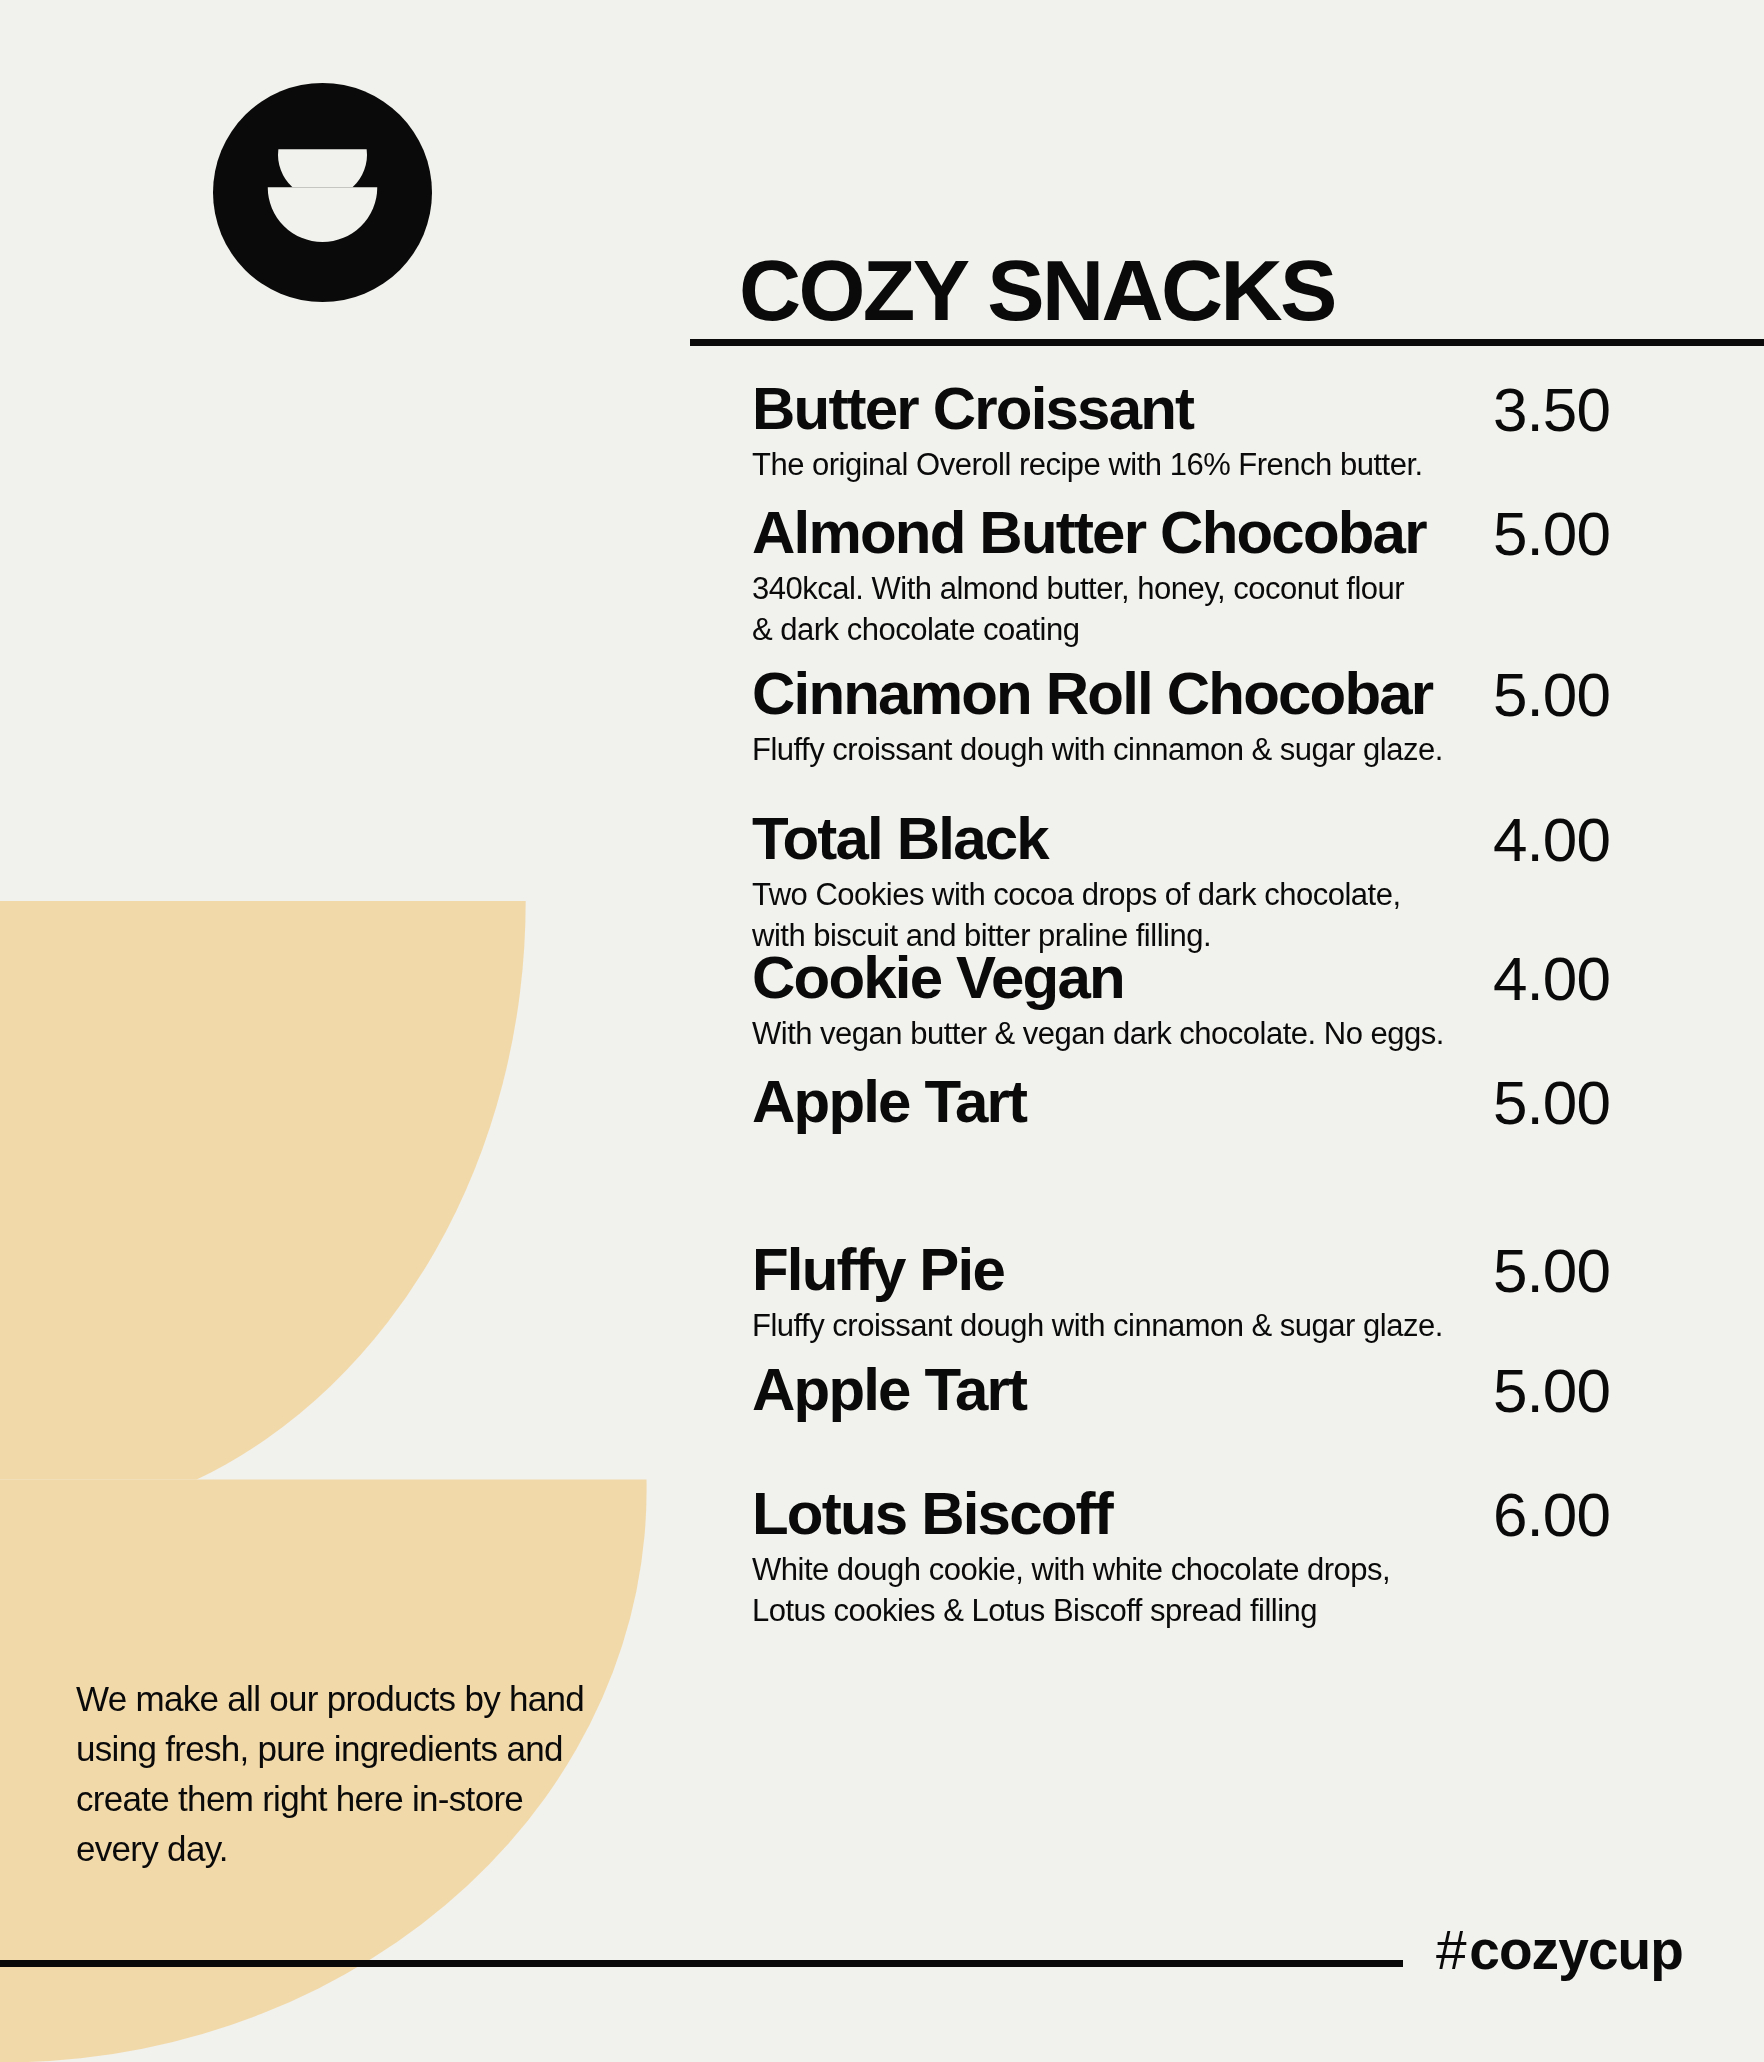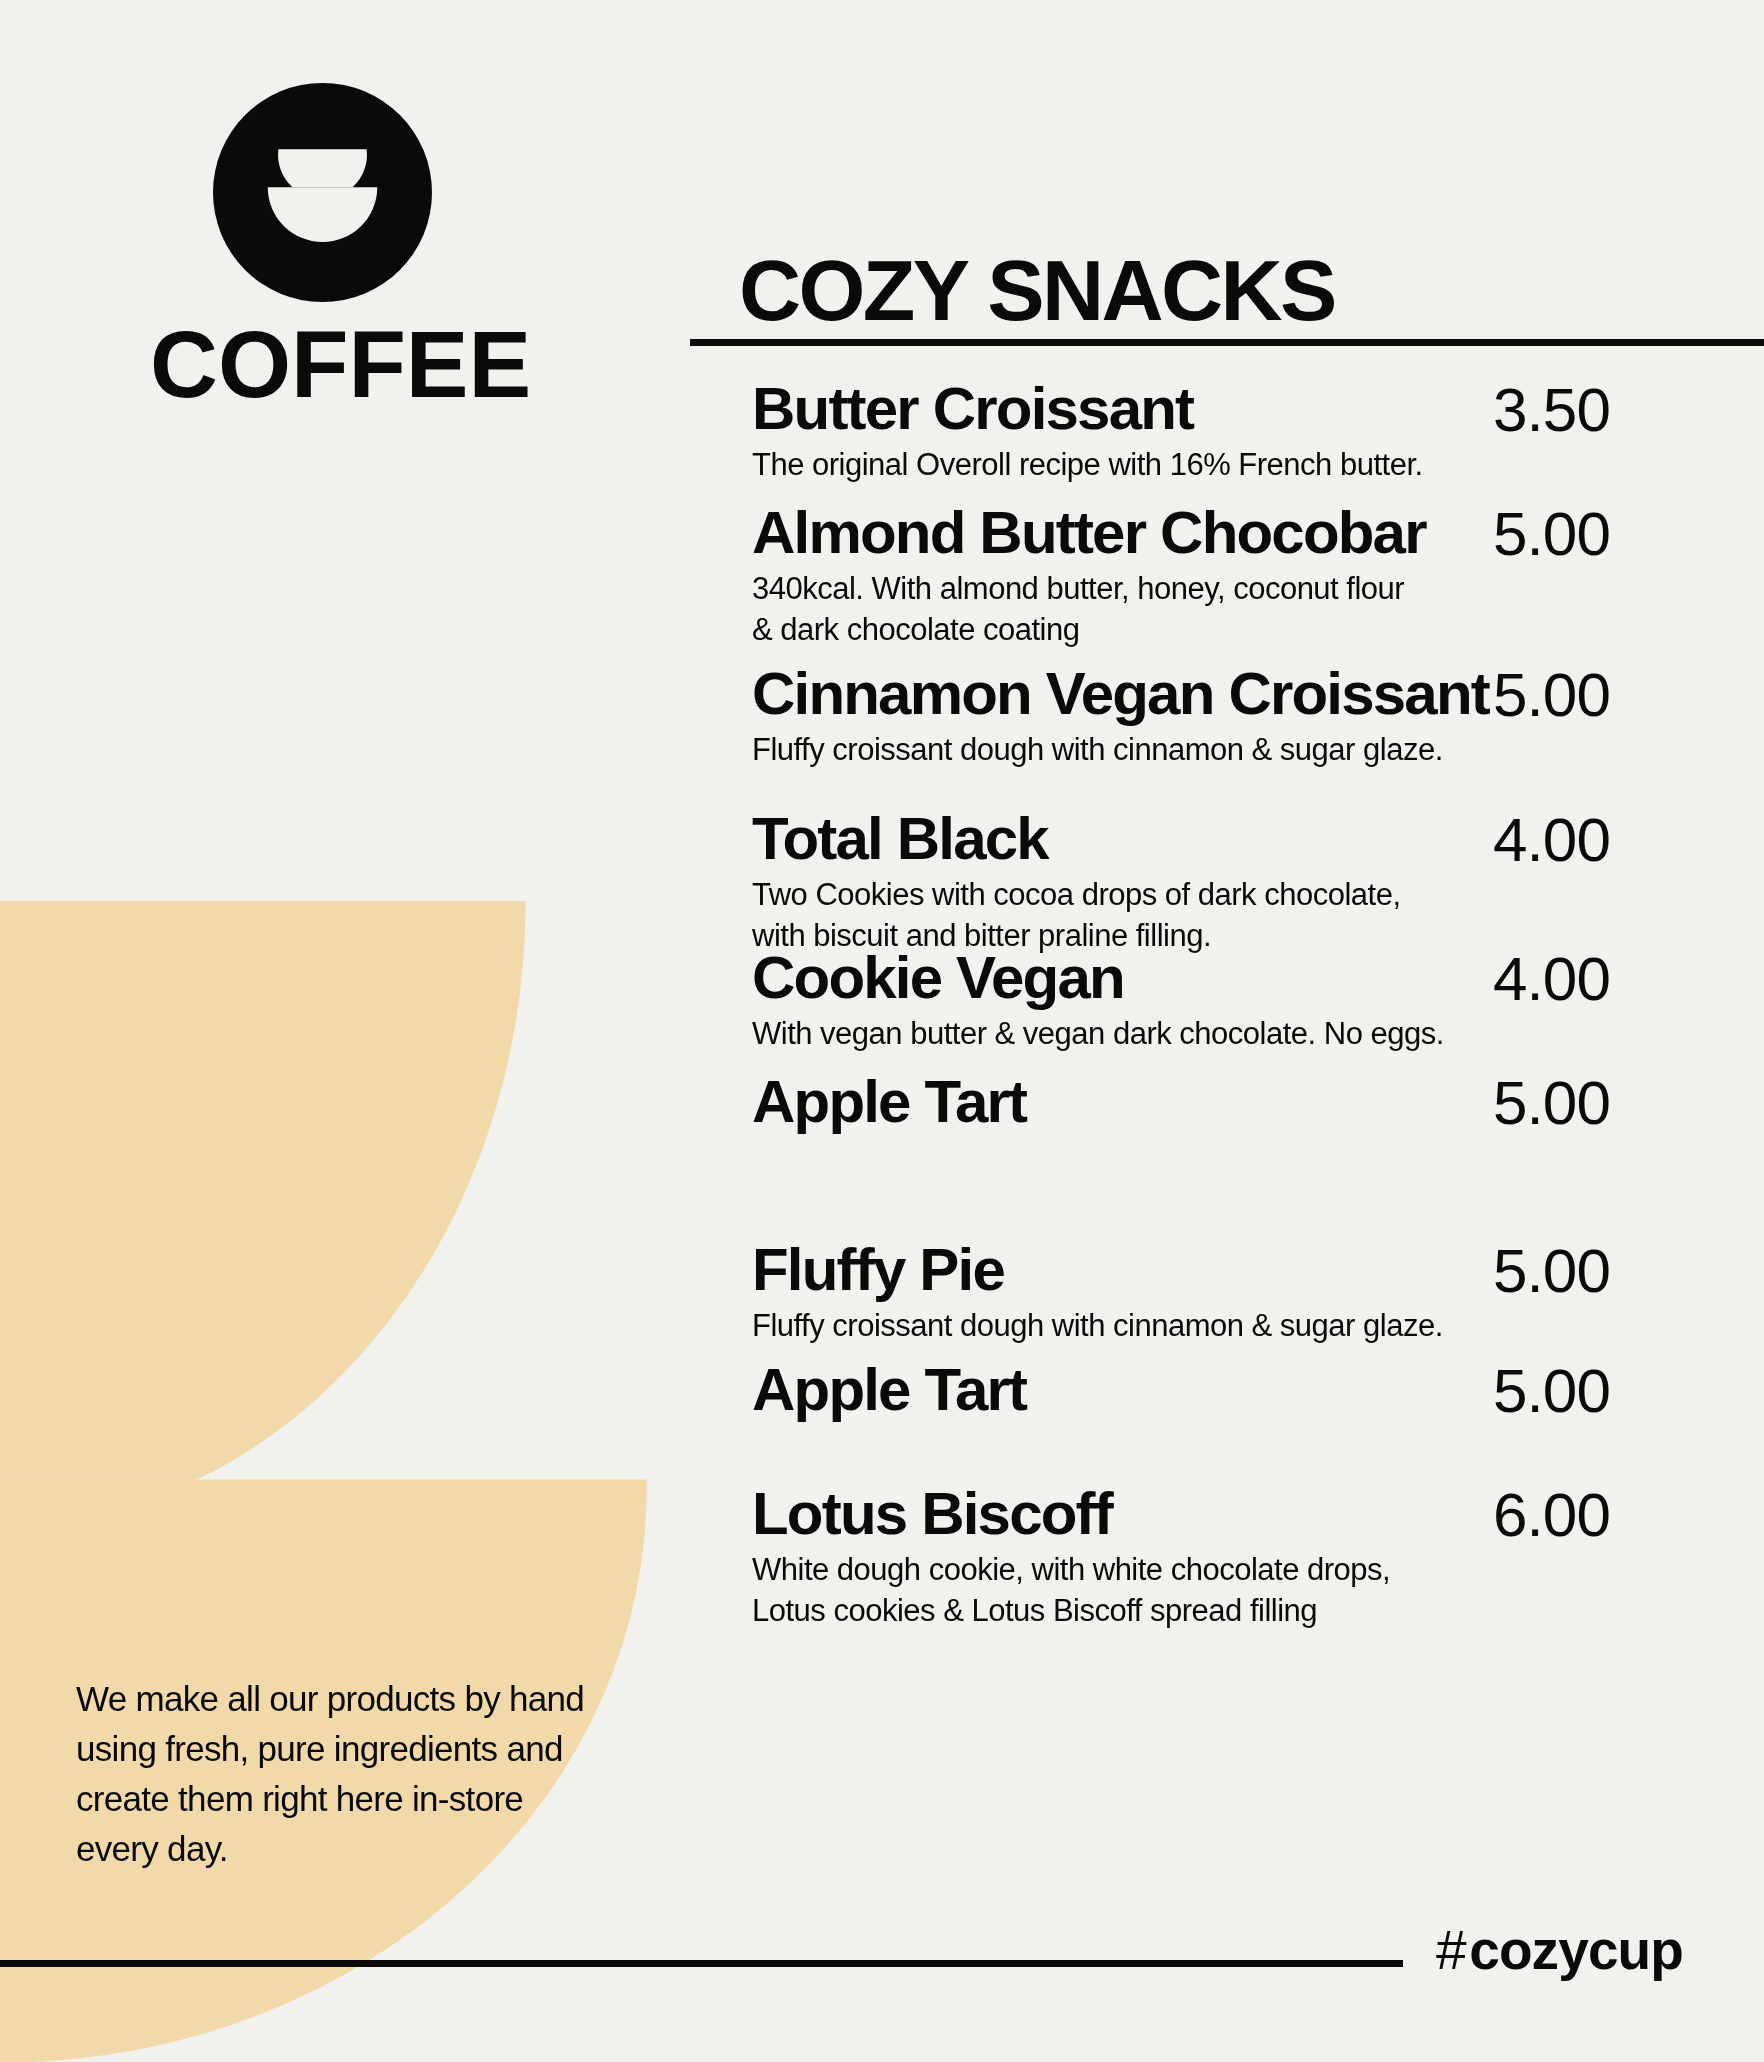--- a/index.html
+++ b/index.html
@@ -143,41 +143,40 @@
 
 <svg class="logo-mark" viewBox="0 0 248 248" xmlns="http://www.w3.org/2000/svg">
   <circle cx="124" cy="124" r="124" fill="#0a0a0a"></circle>
 
   <path d="M74 75 L174 75 A50 50 0 0 1 158 118 L90 118 A50 50 0 0 1 74 75 Z" fill="#f1f1ed"></path>
 
   <path d="M62 118 L186 118 A62 62 0 0 1 62 118 Z" fill="#f1f1ed"></path>
 </svg>
 
 <div class="brand">
-  <span class="brand-line2">COFFEE</span>
 </div>
 
 <div class="section-title">COZY SNACKS</div>
 <div class="rule-top"></div>
 
 <div class="item" style="top:379px;">
   <div class="item-name">Butter Croissant</div>
   <div class="item-price">3.50</div>
   <div class="item-desc">The original Overoll recipe with 16% French butter.</div>
 </div>
 
 <div class="item" style="top:503px;">
   <div class="item-name">Almond Butter Chocobar</div>
   <div class="item-price">5.00</div>
   <div class="item-desc">340kcal. With almond butter, honey, coconut flour
 &amp; dark chocolate coating</div>
 </div>
 
 <div class="item" style="top:664px;">
-  <div class="item-name">Cinnamon Vegan Croissant</div>
+  <div class="item-name">Cinnamon Roll Chocobar</div>
   <div class="item-price">5.00</div>
   <div class="item-desc">Fluffy croissant dough with cinnamon &amp; sugar glaze.</div>
 </div>
 
 <div class="item" style="top:809px;">
   <div class="item-name">Total Black</div>
   <div class="item-price">4.00</div>
   <div class="item-desc">Two Cookies with cocoa drops of dark chocolate,
 with biscuit and bitter praline filling.</div>
 </div>

